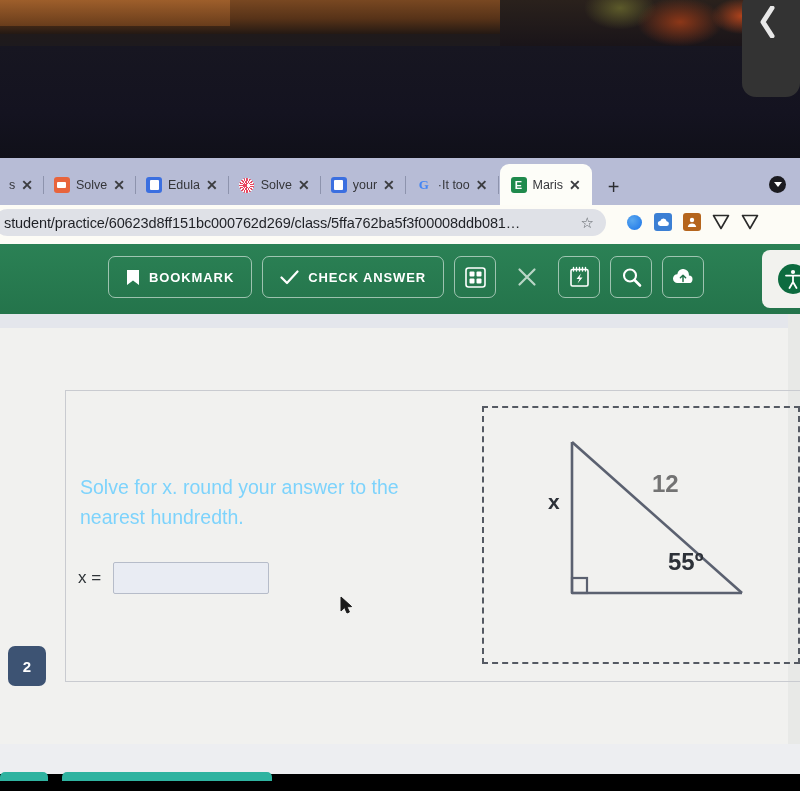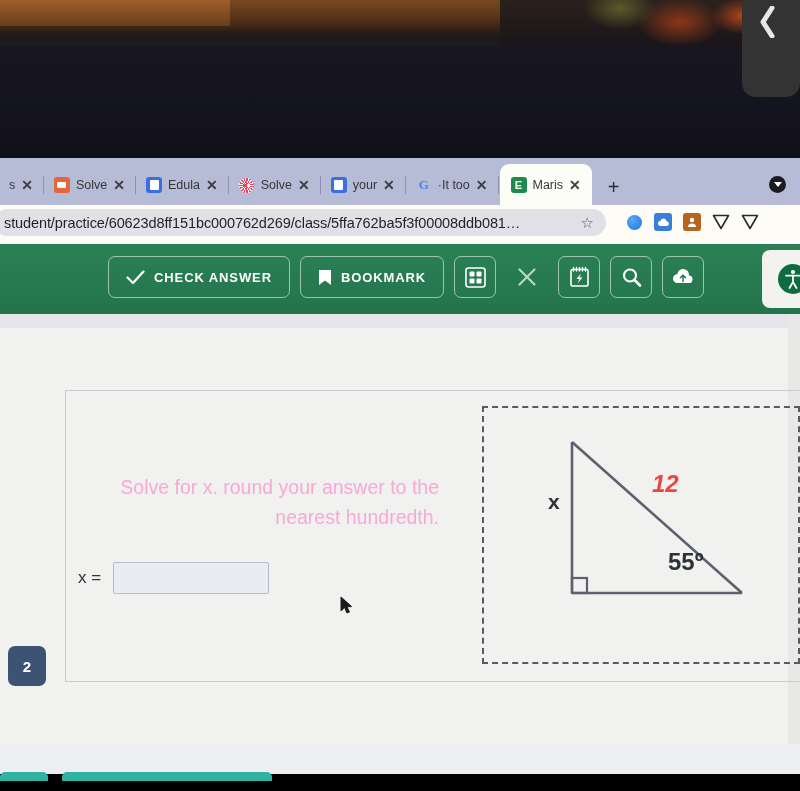--- a/index.html
+++ b/index.html
@@ -149,22 +149,22 @@
     position: absolute; left: 8px; top: 646px; width: 38px; height: 40px;
     background: #3d5373; border-radius: 7px; color:#fff;
     display:flex;align-items:center;justify-content:center;
     font-size: 15px; font-weight: bold;
   }
   .q-card {
     position: absolute; left: 65px; top: 390px; width: 1100px; height: 292px;
     border: 1px solid #c9cbd0; background: transparent;
   }
   .q-text {
-    position: absolute; left: 69px; top: 472px; width: 370px;
-    font-size: 19.5px; line-height: 30px; color: #f9a8d4; text-align: right;
+    position: absolute; left: 80px; top: 472px; width: 370px;
+    font-size: 19.5px; line-height: 30px; color: #7dd3fc;
   }
   .ans-row { position: absolute; left: 78px; top: 562px; display: flex;
              align-items: center; gap: 12px; }
   .ans-label { font-size: 17px; color: #2f3438; }
   .ans-input {
     width: 156px; height: 32px; border: 1px solid #b6bcc9;
     background: #e9ecf3; border-radius: 2px; font-size: 15px;
     padding: 0 7px; color:#2f3438; font-family:"Liberation Sans",sans-serif;
   }
   .fig-box {
@@ -300,31 +300,31 @@
         </span>
       </div>
     </div>
     <div class="chrome-bottom-edge"></div>
   </div>
 
   <div class="app-toolbar">
     <div class="tb-inner">
 
       <div class="tb-btn">
+        <svg width="14" height="17" viewBox="0 0 14 17">
+          <path d="M1 1h12v15l-6-4.6L1 16z" fill="#fff"></path>
+        </svg>
+        <span>BOOKMARK</span>
+      </div>
+
+      <div class="tb-btn">
         <svg width="19" height="15" viewBox="0 0 19 15">
           <path d="M1.5 7.5 L7 13 L17.5 1.5" fill="none" stroke="#fff" stroke-width="2.2" stroke-linecap="round" stroke-linejoin="round"></path>
         </svg>
         <span>CHECK ANSWER</span>
-      </div>
-
-      <div class="tb-btn">
-        <svg width="14" height="17" viewBox="0 0 14 17">
-          <path d="M1 1h12v15l-6-4.6L1 16z" fill="#fff"></path>
-        </svg>
-        <span>BOOKMARK</span>
       </div>
 
       <div class="tb-icon-btn">
         <svg width="21" height="21" viewBox="0 0 21 21">
           <rect x="1" y="1" width="19" height="19" rx="2.5" fill="none" stroke="#fff" stroke-width="1.6"></rect>
           <rect x="4.5" y="4.5" width="5" height="5" rx="1" fill="#fff"></rect>
           <rect x="11.5" y="4.5" width="5" height="5" rx="1" fill="#fff"></rect>
           <rect x="4.5" y="11.5" width="5" height="5" rx="1" fill="#fff"></rect>
           <rect x="11.5" y="11.5" width="5" height="5" rx="1" fill="#fff"></rect>
         </svg>
@@ -387,21 +387,21 @@
 
   <div class="fig-box">
     <svg width="314" height="254" viewBox="0 0 314 254">
 
       <path d="M88 34 L88 185" stroke="#5b6170" stroke-width="2.6" fill="none"></path>
       <path d="M88 185 L258 185" stroke="#5b6170" stroke-width="2.6" fill="none"></path>
       <path d="M88 34 L258 185" stroke="#5b6170" stroke-width="2.6" fill="none"></path>
       <rect x="88" y="170" width="15" height="15" fill="none" stroke="#5b6170" stroke-width="2.2"></rect>
     </svg>
     <div style="position:absolute;left:64px;top:82px;font-size:21px;font-weight:bold;color:#2d3138;">x</div>
-    <div style="position:absolute;left:168px;top:62px;font-size:24px;font-weight:bold;color:#ef4444;font-style:italic;">12</div>
+    <div style="position:absolute;left:168px;top:62px;font-size:24px;font-weight:bold;color:#737373;">12</div>
     <div style="position:absolute;left:184px;top:140px;font-size:24px;font-weight:bold;color:#2d3138;">55º</div>
   </div>
 
   <svg class="cursor" viewBox="0 0 13 19">
     <path d="M1 1 L1 15 L4.6 11.6 L7 17 L9.4 16 L7 10.8 L11.6 10.6 Z" fill="#1a1a1a" stroke="#1a1a1a" stroke-width="1"></path>
   </svg>
 
   <div class="bottom-white"></div>
   <div class="btm-btn-a"></div>
   <div class="btm-btn-b"></div>

